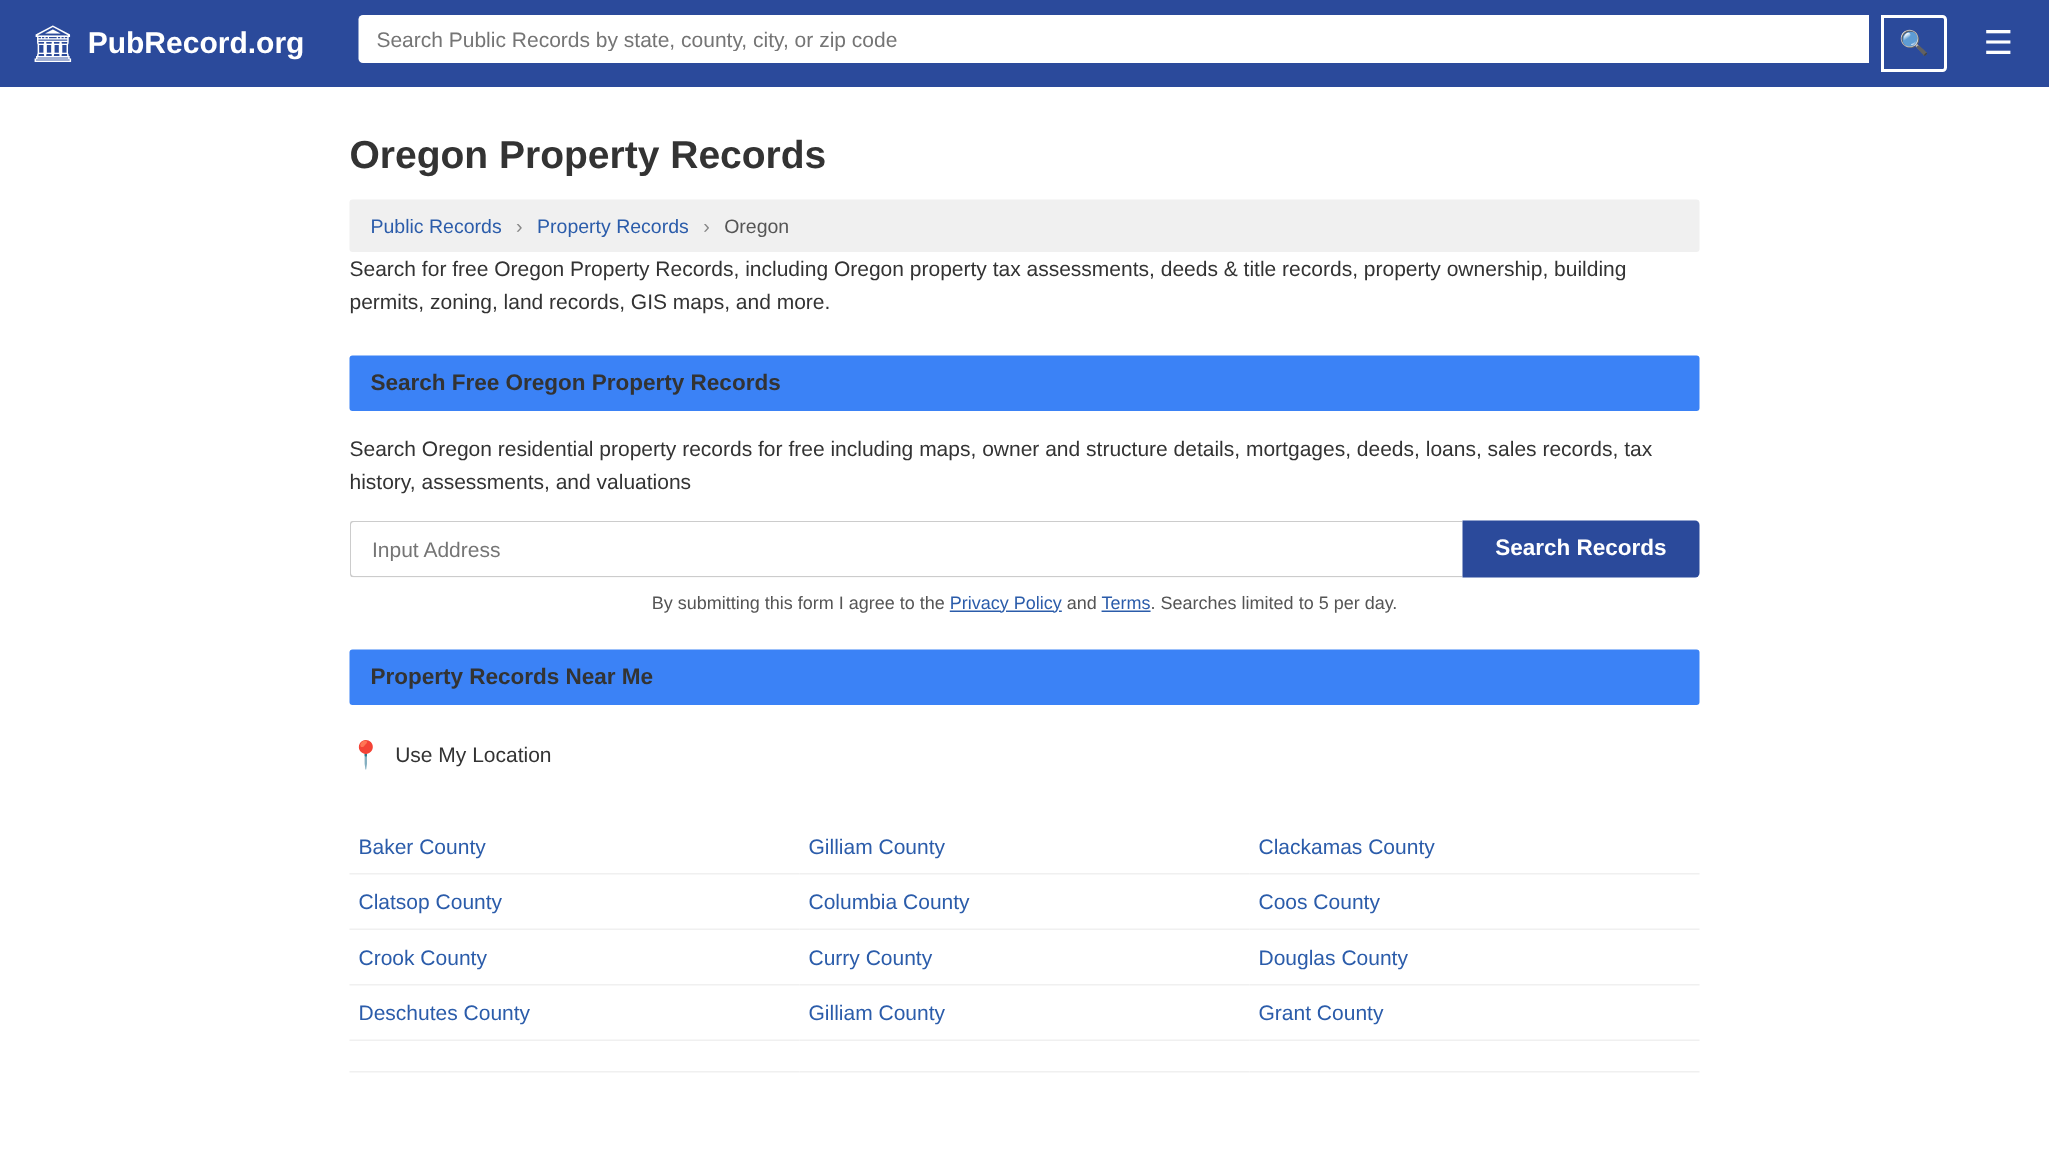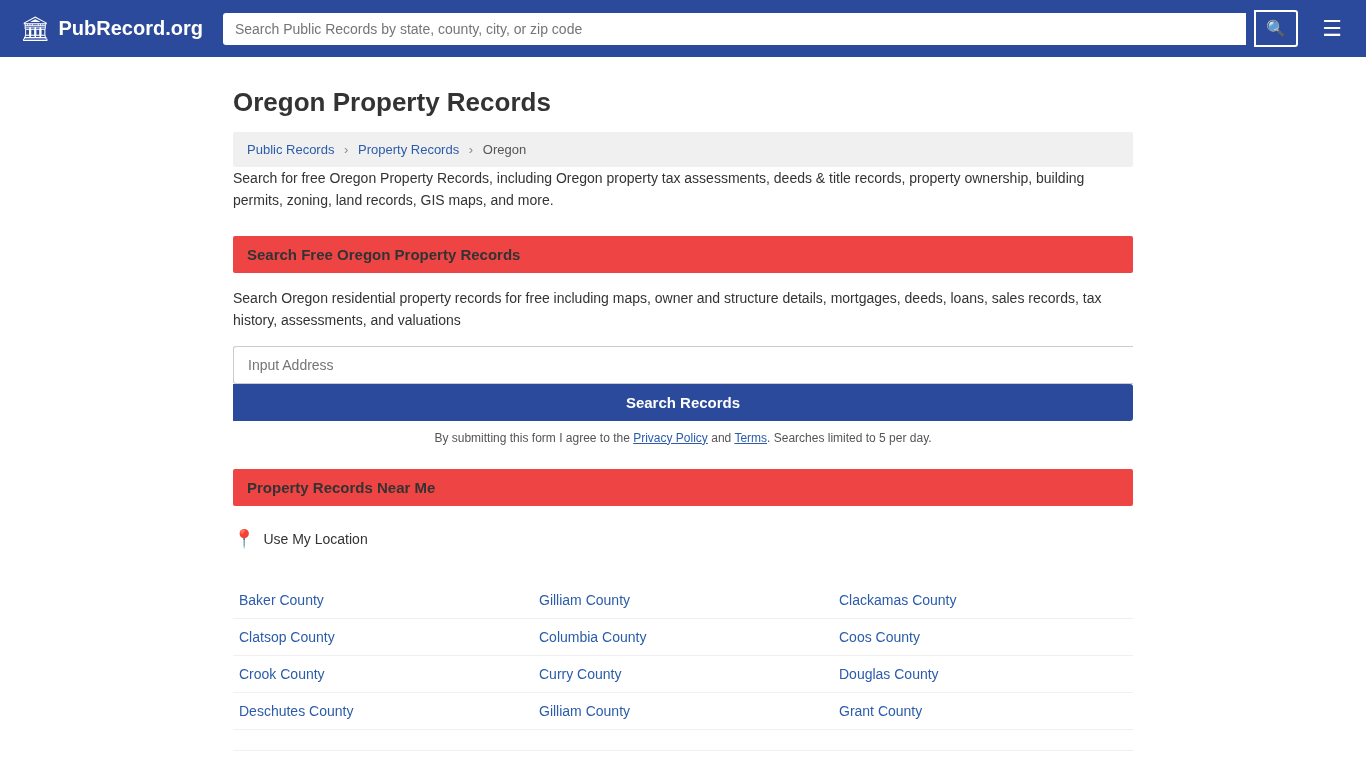--- a/index.html
+++ b/index.html
@@ -25,22 +25,23 @@
       font-size: 24px;
     }
     .logo-text {
       font-size: 20px;
       font-weight: bold;
       color: #fff;
     }
     .header-search-wrapper {
       flex: 1;
       display: flex;
-      align-items: center;
+      align-items: flex-start;
       gap: 8px;
+      margin-left: 16px;
     }
     .header-search-input {
       flex: 1;
       padding: 8px 12px;
       font-size: 14px;
       border: none;
       border-radius: 3px 0 0 3px;
       outline: none;
     }
     .header-search-btn {
@@ -93,21 +94,21 @@
 
     .description {
       font-size: 14px;
       color: #333;
       line-height: 1.6;
       margin-bottom: 24px;
     }
 
     
     .section-header {
-      background: #ef4444;
+      background: #3b82f6;
       padding: 10px 14px;
       font-size: 15px;
       font-weight: bold;
       color: #333;
       margin-bottom: 14px;
       border-radius: 2px;
     }
 
     
     .search-section {
@@ -116,21 +117,20 @@
     .search-description {
       font-size: 14px;
       color: #333;
       line-height: 1.6;
       margin-bottom: 14px;
     }
     .address-search-row {
       display: flex;
       gap: 0;
       margin-bottom: 10px;
-      flex-direction: column;
     }
     .address-input {
       flex: 1;
       padding: 10px 14px;
       font-size: 14px;
       border: 1px solid #ccc;
       border-right: none;
       outline: none;
       border-radius: 3px 0 0 3px;
     }

